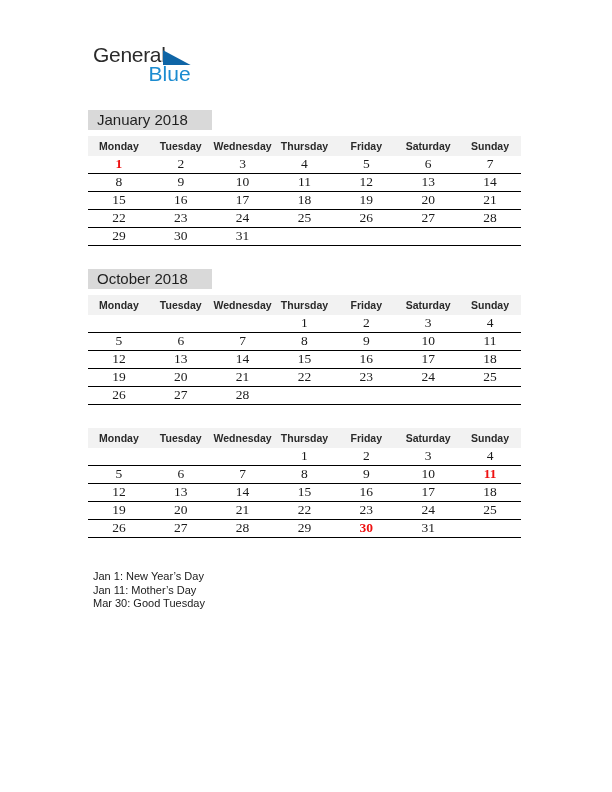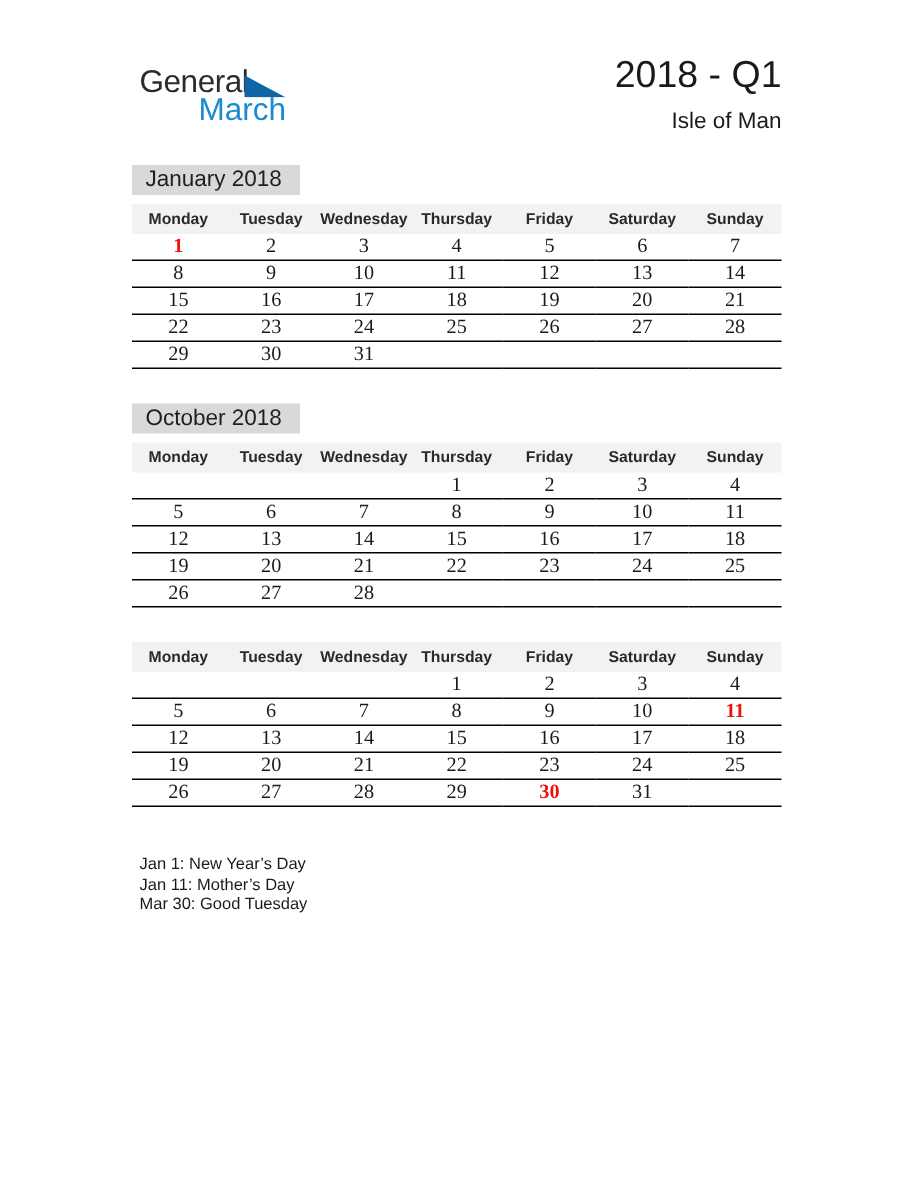--- a/index.html
+++ b/index.html
@@ -28,21 +28,21 @@
     background:var(--blue-tri);
     clip-path:polygon(0 0,100% 100%,0 100%);
   }
   .logo-blue{font-size:21px;line-height:0.85;color:var(--blue-text);text-align:right;}
   .titleblock{text-align:right;}
   .quarter-title{font-size:25px;line-height:1.0;color:var(--ink);}
   .region-subtitle{font-size:15px;margin-top:9px;color:var(--ink);}
   .months{position:absolute;top:110px;left:88px;width:433px;}
   .month{margin-bottom:23px;}
   .month-title{
-    display:inline-block;box-sizing:border-box;width:112px;
+    display:inline-block;box-sizing:border-box;width:124px;
     background:var(--title-bg);font-size:15px;color:#1f1f1f;
     padding:1px 0 2px 9px;
   }
   table.cal{width:100%;border-collapse:collapse;table-layout:fixed;margin-top:6px;}
   table.cal th{
     background:var(--weekday-bg);font-weight:700;font-size:10.5px;
     color:#2a2a2a;padding:4px 0 4px 0;
   }
   table.cal td{
     font-family:"Liberation Serif",serif;font-size:13.5px;color:var(--ink);
@@ -54,25 +54,21 @@
 </style>
 </head>
 <body>
 
 <div class="header">
   <div class="logo">
     <div class="logo-row1">
       <span class="logo-general">General</span>
       <span class="logo-triangle"></span>
     </div>
-    <div class="logo-blue">March</div>
-  </div>
-  <div class="titleblock">
-    <div class="quarter-title">2018 - Q1</div>
-    <div class="region-subtitle">Isle of Man</div>
+    <div class="logo-blue">Blue</div>
   </div>
 </div>
 
 <div class="months">
     <div class="month"><div class="month-title">January 2018</div><table class="cal">
         <thead>
           <tr>
             <th>Monday</th>
             <th>Tuesday</th>
             <th>Wednesday</th>

